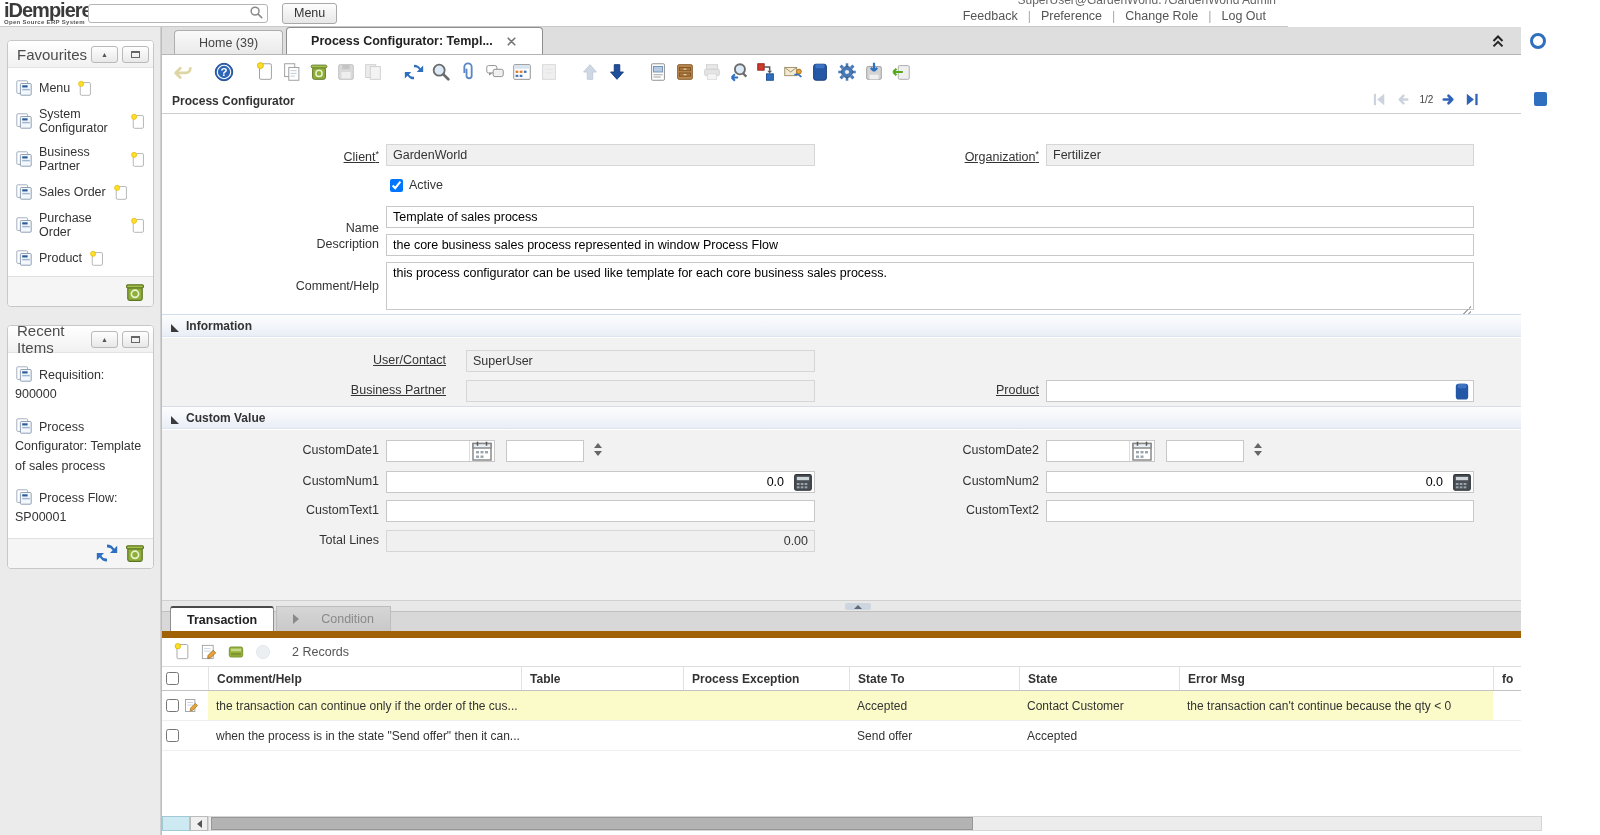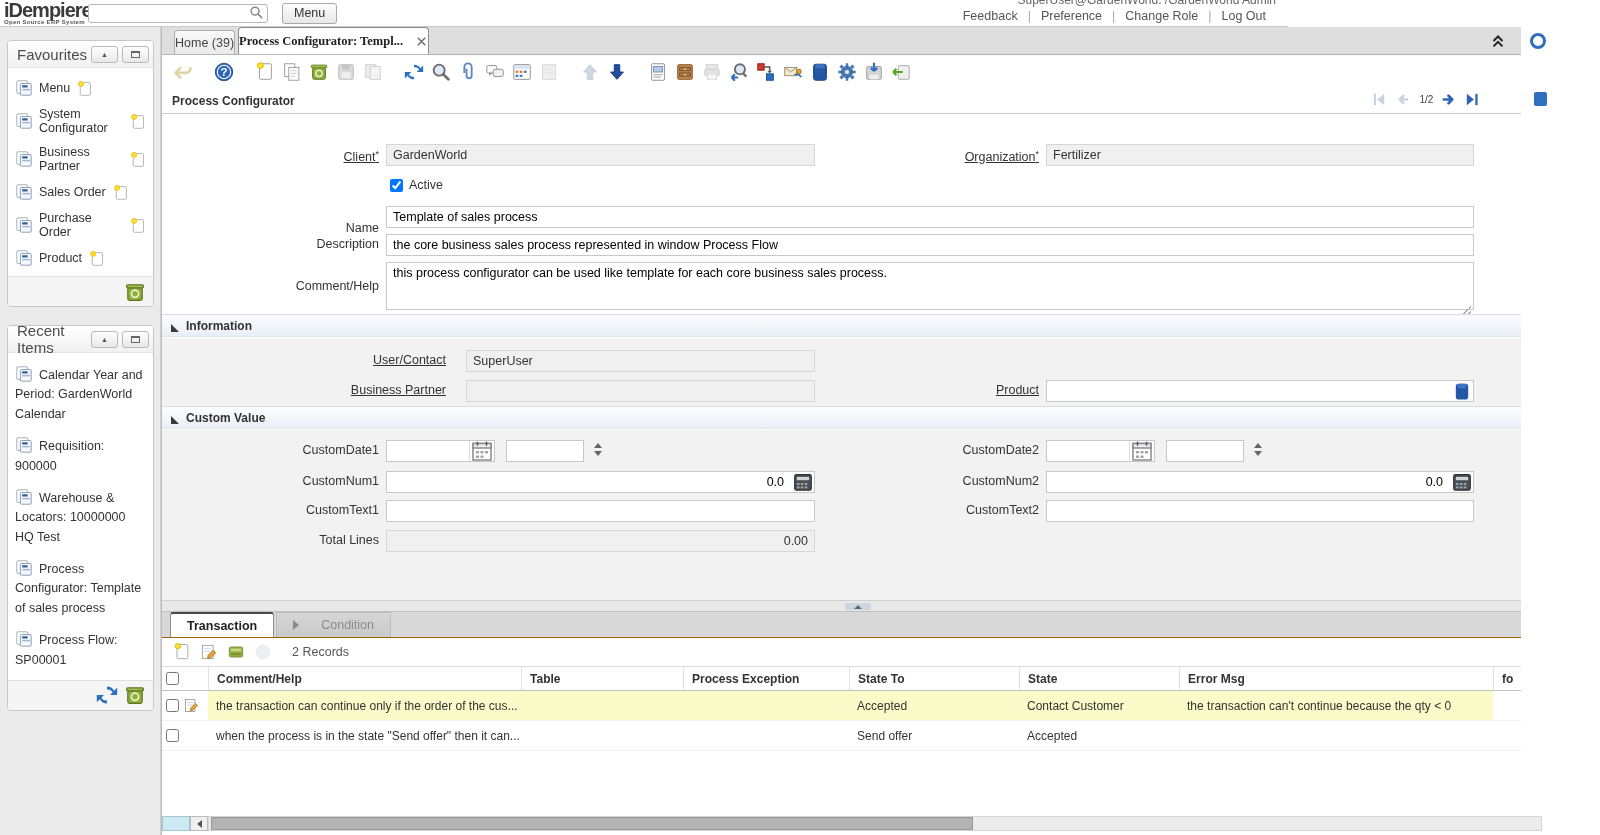--- a/index.html
+++ b/index.html
@@ -51,24 +51,24 @@
 
   
   .vsplit { width:8px; background:#e2e2e2; border-left:1px solid #cfcfcf; border-right:1px solid #bdbdbd; position:relative; }
   .vsplit .grip { position:absolute; top:3px; left:1px; width:5px; height:22px; background:#cdd6de; border-radius:2px; }
 
   
   .main { width:1380px; position:relative; background:#fff; }
 
   
   .tabbar { height:28px; background:#dedede; border-bottom:1px solid #b5b5b5; display:flex; align-items:flex-end; padding-left:12px; position:relative; }
-  .wtab { height:24px; display:flex; align-items:center; padding:0 0; font-size:12.5px; color:#444;
+  .wtab { height:24px; display:flex; align-items:center; padding:0 24px; font-size:12.5px; color:#444;
     background:linear-gradient(#fafafa,#e9e9e9); border:1px solid #aeaeae; border-bottom:none;
     border-radius:4px 4px 0 0; margin-right:3px; cursor:pointer; }
-  .wtab.active { height:27px; background:#fff; border-color:#8d8d8d; font-weight:bold; color:#222;font-family:Liberation Serif, serif; }
+  .wtab.active { height:27px; background:#fff; border-color:#8d8d8d; font-weight:bold; color:#222; }
   .wtab .close-x { margin-left:12px; width:13px; height:13px; cursor:pointer; }
   .tabbar-right { position:absolute; right:14px; top:5px; display:flex; gap:8px; align-items:center; }
   .chev { width:18px; height:18px; cursor:pointer; }
   .edge-circle { position:absolute; left:1368px; top:6px; width:16px; height:16px; border-radius:50%;
     border:3px solid #2f6fc0; background:#fff; }
 
   
   .toolbar { height:33px; background:#fff; display:flex; align-items:center; padding-left:7px; }
   .tbicon { width:27px; height:27px; display:flex; align-items:center; justify-content:center; cursor:pointer; border-radius:3px; }
   .tbicon.dis { opacity:.95; cursor:default; }
@@ -120,21 +120,21 @@
   .prodbtn { position:absolute; right:3px; top:2px; width:18px; height:18px; cursor:pointer; }
 
   
   .hsplit { height:12px; background:#e8e8e8; border-top:1px solid #d0d0d0; border-bottom:1px solid #bfbfbf; position:relative; }
   .hsplit .hgrip { position:absolute; left:683px; top:2px; width:26px; height:7px; background:#cdd6de; border-radius:2px;
     display:flex; align-items:center; justify-content:center; }
   .hsplit .hgrip i { width:0; height:0; border-left:4px solid transparent; border-right:4px solid transparent; border-bottom:4px solid #5a6a78; }
 
   
   .detail { height:223px; position:relative; background:#fff; }
-  .dtabs { height:26px; background:#d8d8d8; display:flex; align-items:flex-end; padding-left:8px; border-bottom:1px solid #a16207; }
+  .dtabs { height:26px; background:#d8d8d8; display:flex; align-items:flex-end; padding-left:8px; border-bottom:7px solid #a16207; }
   .dtab { height:25px; padding:0 16px; display:flex; align-items:center; font-size:12.5px; cursor:pointer; }
   .dtab.active { background:#fff; border:1px solid #8f8f8f; border-bottom:none; border-top:2px solid #4a4a4a;
     border-radius:3px 3px 0 0; font-weight:bold; color:#222; }
   .dtab.inactive { background:linear-gradient(#d6d6d6,#c9c9c9); color:#8a8a8a; border:1px solid #bdbdbd; border-bottom:none; margin-left:2px;gap:16px; }
   .dtab .tri-r { width:0; height:0; border-top:5px solid transparent; border-bottom:5px solid transparent; border-left:6px solid #8a8a8a; margin-right:6px; }
   .dtoolbar { height:28px; display:flex; align-items:center; padding-left:8px; gap:3px; background:#fff; }
   .dtoolbar .tbicon { width:24px; height:24px; }
   .dtoolbar .tbicon svg { width:20px; height:20px; }
   .rec-label { font-size:12.5px; color:#555; margin-left:14px; }
 
@@ -300,33 +300,21 @@
           <button class="pbtn">
               <span class="sq"></span>
             </button>
         </div>
         <div class="panel-body">
             <div class="recent-item"><svg width="18" height="18" viewBox="0 0 20 20">
                 <rect x="2" y="2" width="12" height="14" rx="1" fill="#fff" stroke="#9aa7b8"></rect>
                 <rect x="6" y="5" width="12" height="13" rx="1" fill="#f4f7fb" stroke="#8396ad"></rect>
                 <rect x="8" y="7" width="6" height="2.4" fill="#2a5c9c"></rect>
                 <rect x="8" y="11" width="8.5" height="1.6" fill="#9db6d4"></rect>
-              </svg>Calendar Year and Period: GardenWorld Calendar</div>
-            <div class="recent-item"><svg width="18" height="18" viewBox="0 0 20 20">
-                <rect x="2" y="2" width="12" height="14" rx="1" fill="#fff" stroke="#9aa7b8"></rect>
-                <rect x="6" y="5" width="12" height="13" rx="1" fill="#f4f7fb" stroke="#8396ad"></rect>
-                <rect x="8" y="7" width="6" height="2.4" fill="#2a5c9c"></rect>
-                <rect x="8" y="11" width="8.5" height="1.6" fill="#9db6d4"></rect>
               </svg>Requisition: 900000</div>
-            <div class="recent-item"><svg width="18" height="18" viewBox="0 0 20 20">
-                <rect x="2" y="2" width="12" height="14" rx="1" fill="#fff" stroke="#9aa7b8"></rect>
-                <rect x="6" y="5" width="12" height="13" rx="1" fill="#f4f7fb" stroke="#8396ad"></rect>
-                <rect x="8" y="7" width="6" height="2.4" fill="#2a5c9c"></rect>
-                <rect x="8" y="11" width="8.5" height="1.6" fill="#9db6d4"></rect>
-              </svg>Warehouse &amp; Locators: 10000000 HQ Test</div>
             <div class="recent-item"><svg width="18" height="18" viewBox="0 0 20 20">
                 <rect x="2" y="2" width="12" height="14" rx="1" fill="#fff" stroke="#9aa7b8"></rect>
                 <rect x="6" y="5" width="12" height="13" rx="1" fill="#f4f7fb" stroke="#8396ad"></rect>
                 <rect x="8" y="7" width="6" height="2.4" fill="#2a5c9c"></rect>
                 <rect x="8" y="11" width="8.5" height="1.6" fill="#9db6d4"></rect>
               </svg>Process Configurator: Template of sales process</div>
             <div class="recent-item"><svg width="18" height="18" viewBox="0 0 20 20">
                 <rect x="2" y="2" width="12" height="14" rx="1" fill="#fff" stroke="#9aa7b8"></rect>
                 <rect x="6" y="5" width="12" height="13" rx="1" fill="#f4f7fb" stroke="#8396ad"></rect>
                 <rect x="8" y="7" width="6" height="2.4" fill="#2a5c9c"></rect>

